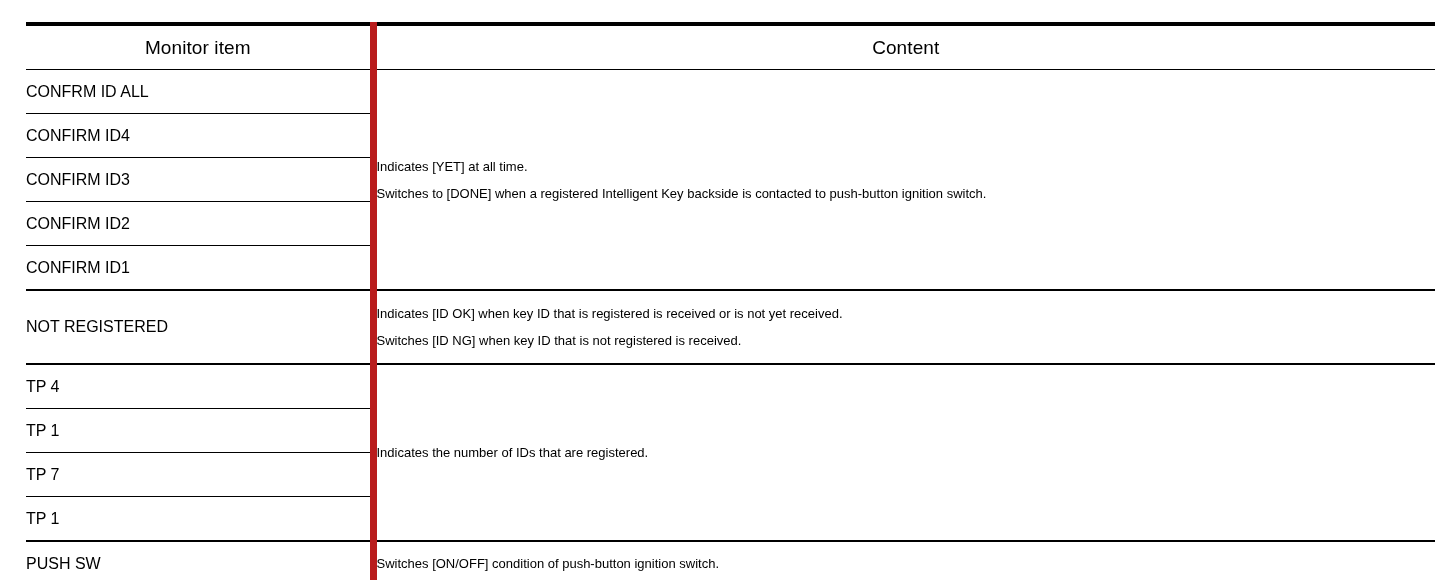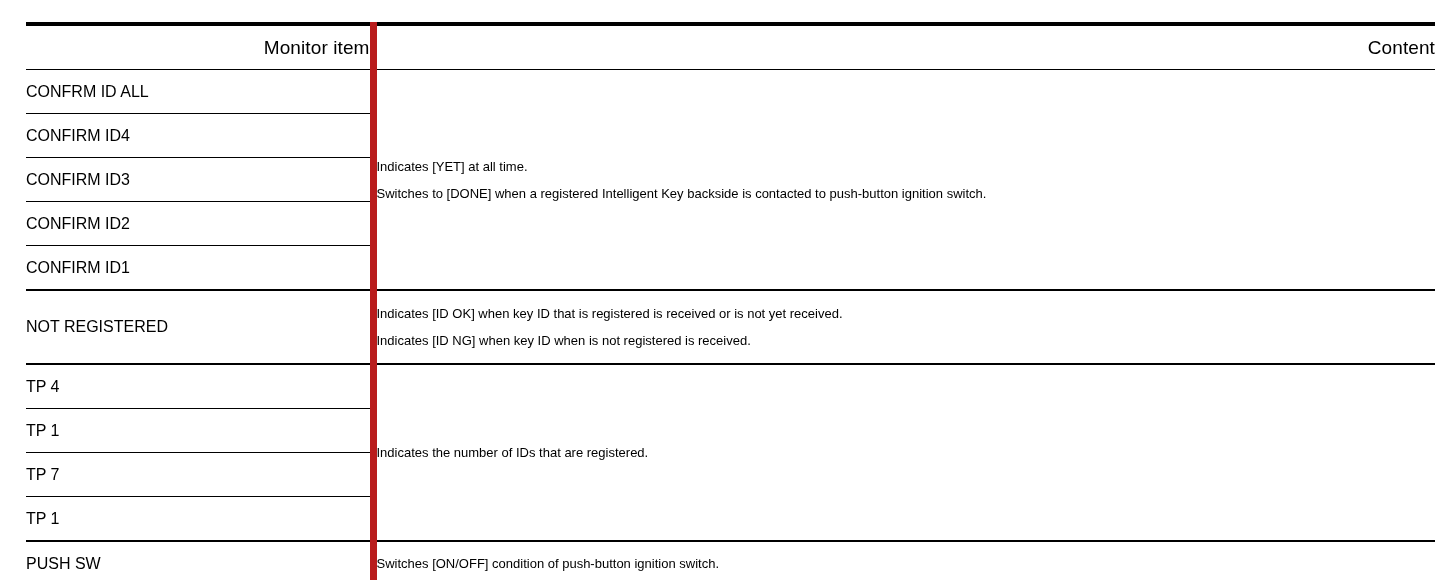--- a/index.html
+++ b/index.html
@@ -53,21 +53,21 @@
   .rule-mid    { border-bottom: 2px solid #000; }
   
   .rule-light  { border-bottom: 1px solid #000; }
 
   
   .divider-left { border-left: 7px solid #b91c1c; }
 
   
   .head-cell {
     height: 43px;
-    text-align: right;
+    text-align: center;
     font-size: 19px;
     line-height: 43px;
     letter-spacing: 0.1px;
   }
 
   
   .item-cell {
     height: 43px;
     font-size: 16px;
     line-height: 24px;
@@ -131,21 +131,21 @@
       </tr>
 
       <tr>
         <td class="item-cell rule-mid">CONFIRM ID1</td>
       </tr>
 
       <tr>
         <td class="item-cell tall rule-mid">NOT REGISTERED</td>
         <td class="content-cell divider-left rule-mid">
           <p class="para">Indicates [ID OK] when key ID that is registered is received or is not yet received.</p>
-          <p class="para">Indicates [ID NG] when key ID when is not registered is received.</p>
+          <p class="para">Switches [ID NG] when key ID that is not registered is received.</p>
         </td>
       </tr>
 
       <tr>
         <td class="item-cell rule-light">TP 4</td>
         <td class="content-cell divider-left rule-mid" rowspan="4">
           <p class="para">Indicates the number of IDs that are registered.</p>
         </td>
       </tr>
 

